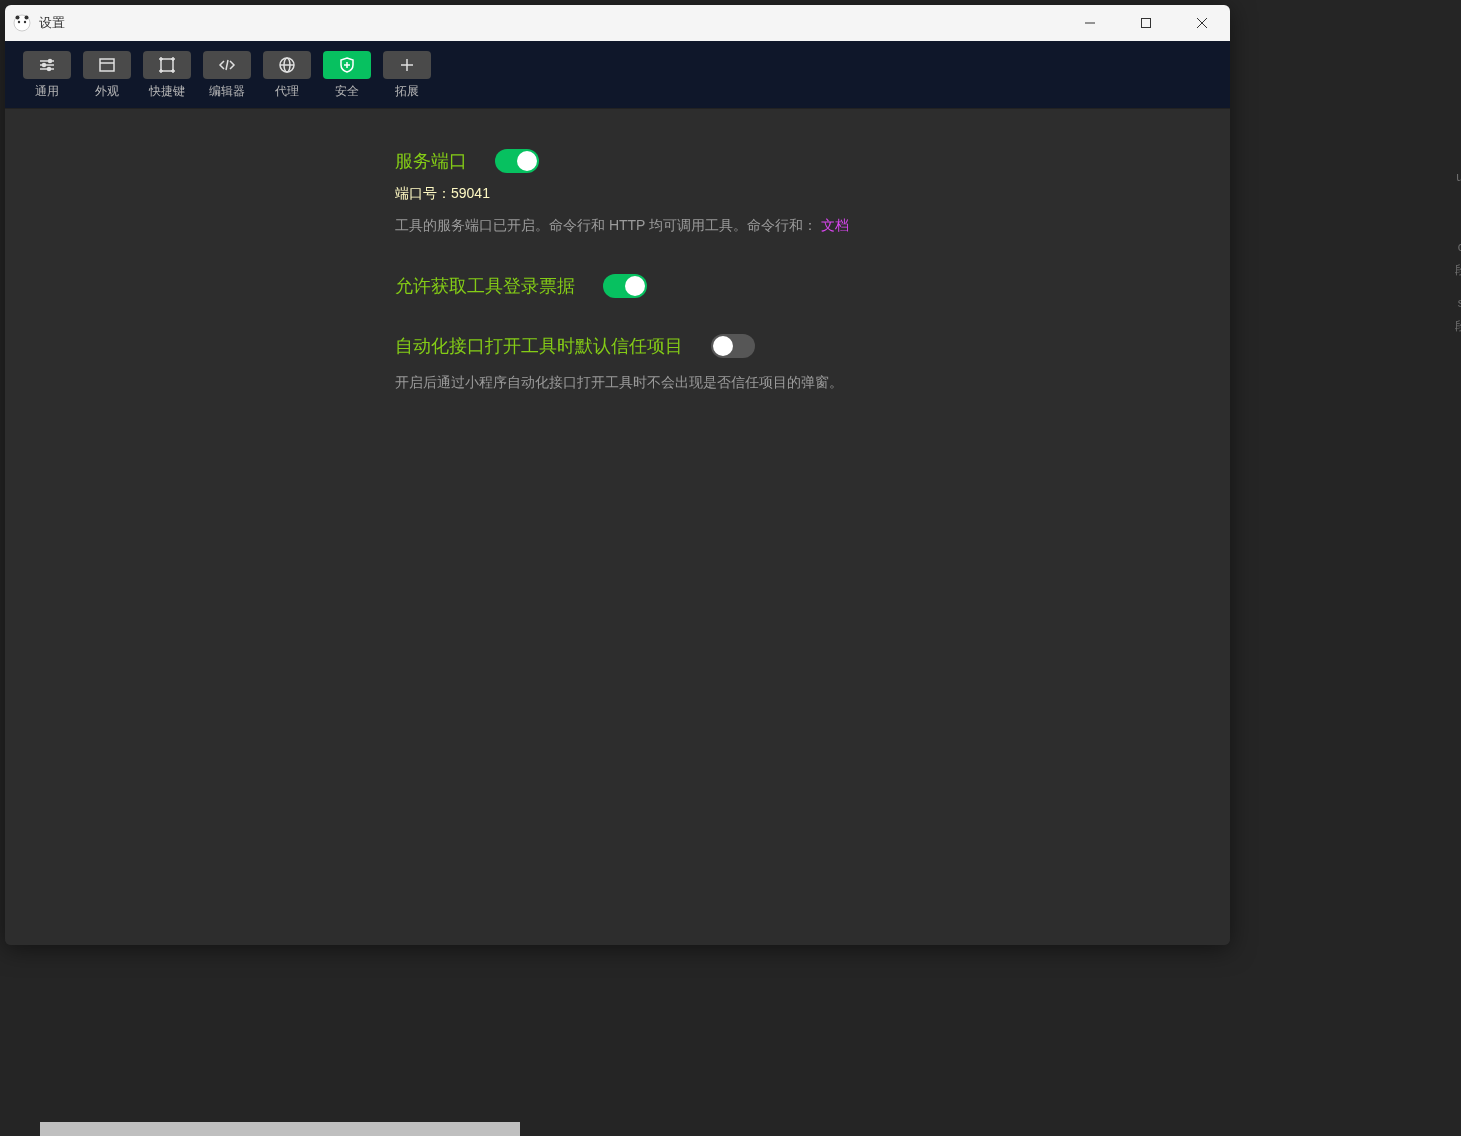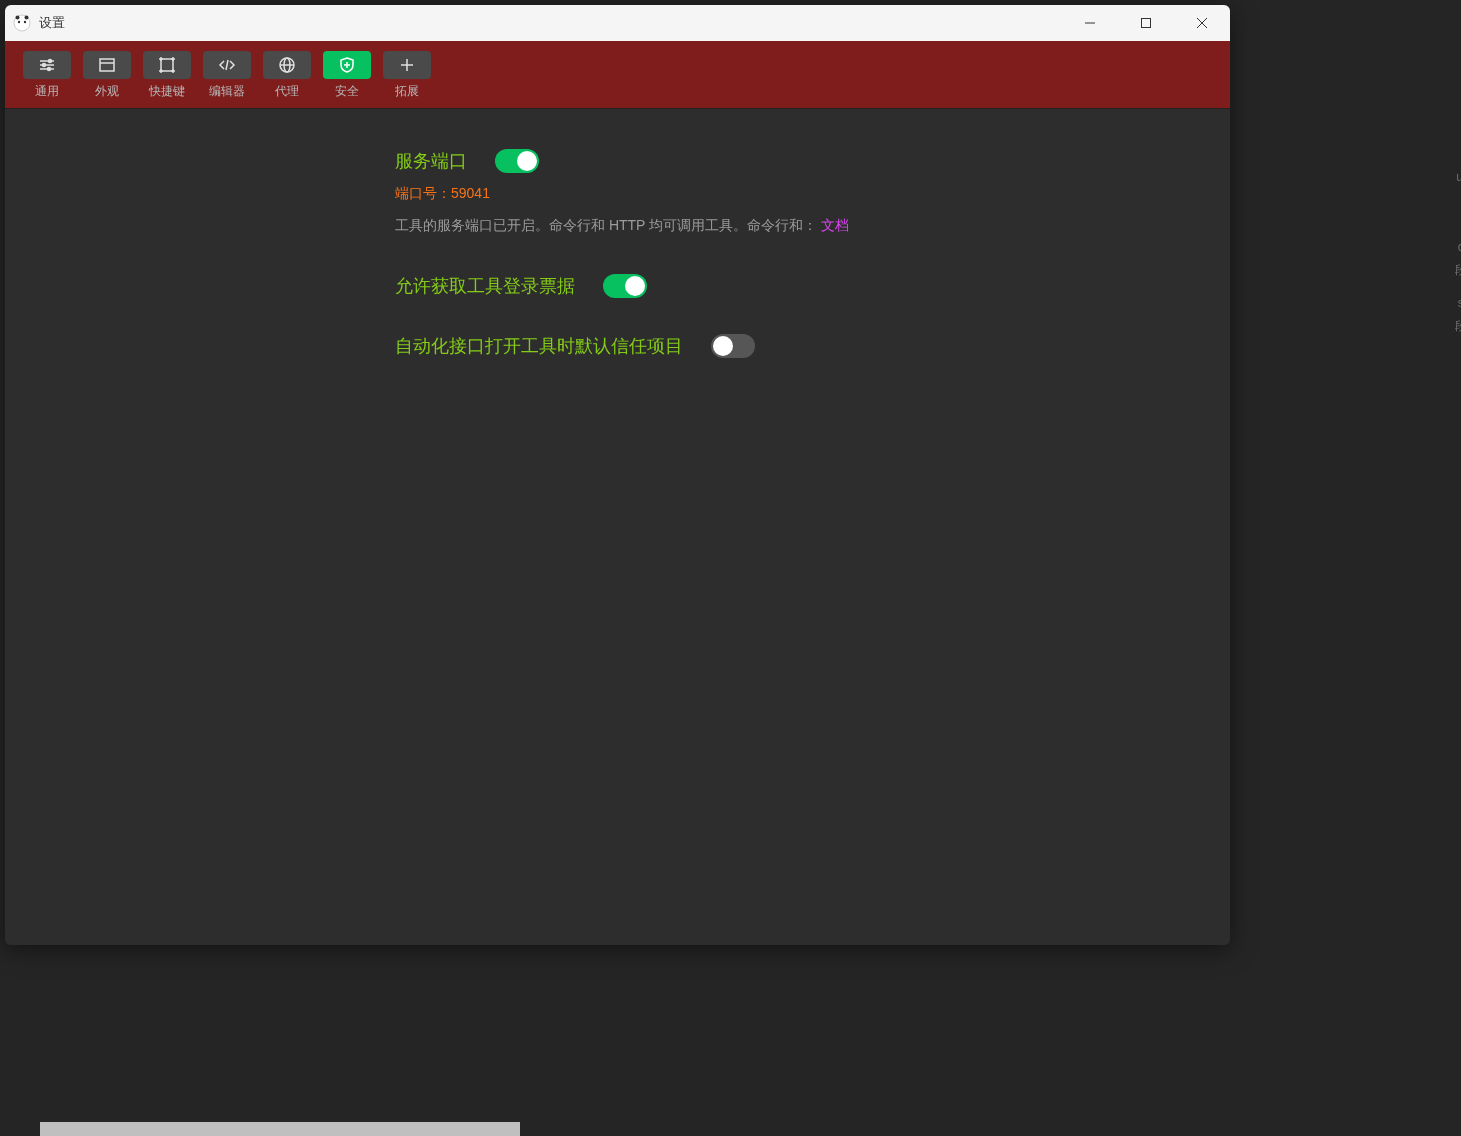--- a/index.html
+++ b/index.html
@@ -63,21 +63,21 @@
   }
   .win-btn {
     width: 56px; height: 36px;
     display: flex; align-items: center; justify-content: center;
     cursor: pointer;
   }
   .win-btn svg { stroke: #333; stroke-width: 1; fill: none; }
 
   
   .tabbar {
-    background: #7f1d1d;
+    background: #0f172a;
     padding: 10px 18px 8px;
     display: flex;
     gap: 12px;
     border-bottom: 1px solid #222;
   }
   .tabitem {
     display: flex; flex-direction: column; align-items: center;
     cursor: pointer;
     gap: 4px;
   }
@@ -111,21 +111,21 @@
     display: flex; align-items: center;
     margin-bottom: 12px;
   }
   .section .heading {
     font-size: 18px;
     color: #84cc16;
     margin-right: 28px;
   }
   .section .subline {
     font-size: 14px;
-    color: #f97316;
+    color: #fef9c3;
     margin-bottom: 10px;
   }
   .section .desc {
     font-size: 14px;
     color: #9b9b9b;
     line-height: 1.8;
   }
   .section .desc a { color: #d946ef; text-decoration: none; cursor: pointer; }
 
   
@@ -317,18 +317,21 @@
         </div>
       </div>
 
       <div class="section">
         <div class="heading-row">
           <span class="heading">自动化接口打开工具时默认信任项目</span>
           <div class="toggle off">
               <div class="knob"></div>
             </div>
         </div>
+        <div class="desc">
+          <span>开启后通过小程序自动化接口打开工具时不会出现是否信任项目的弹窗。</span>
+        </div>
       </div>
 
     </div>
   </div>
 
 </div>
 
 </body></html>

